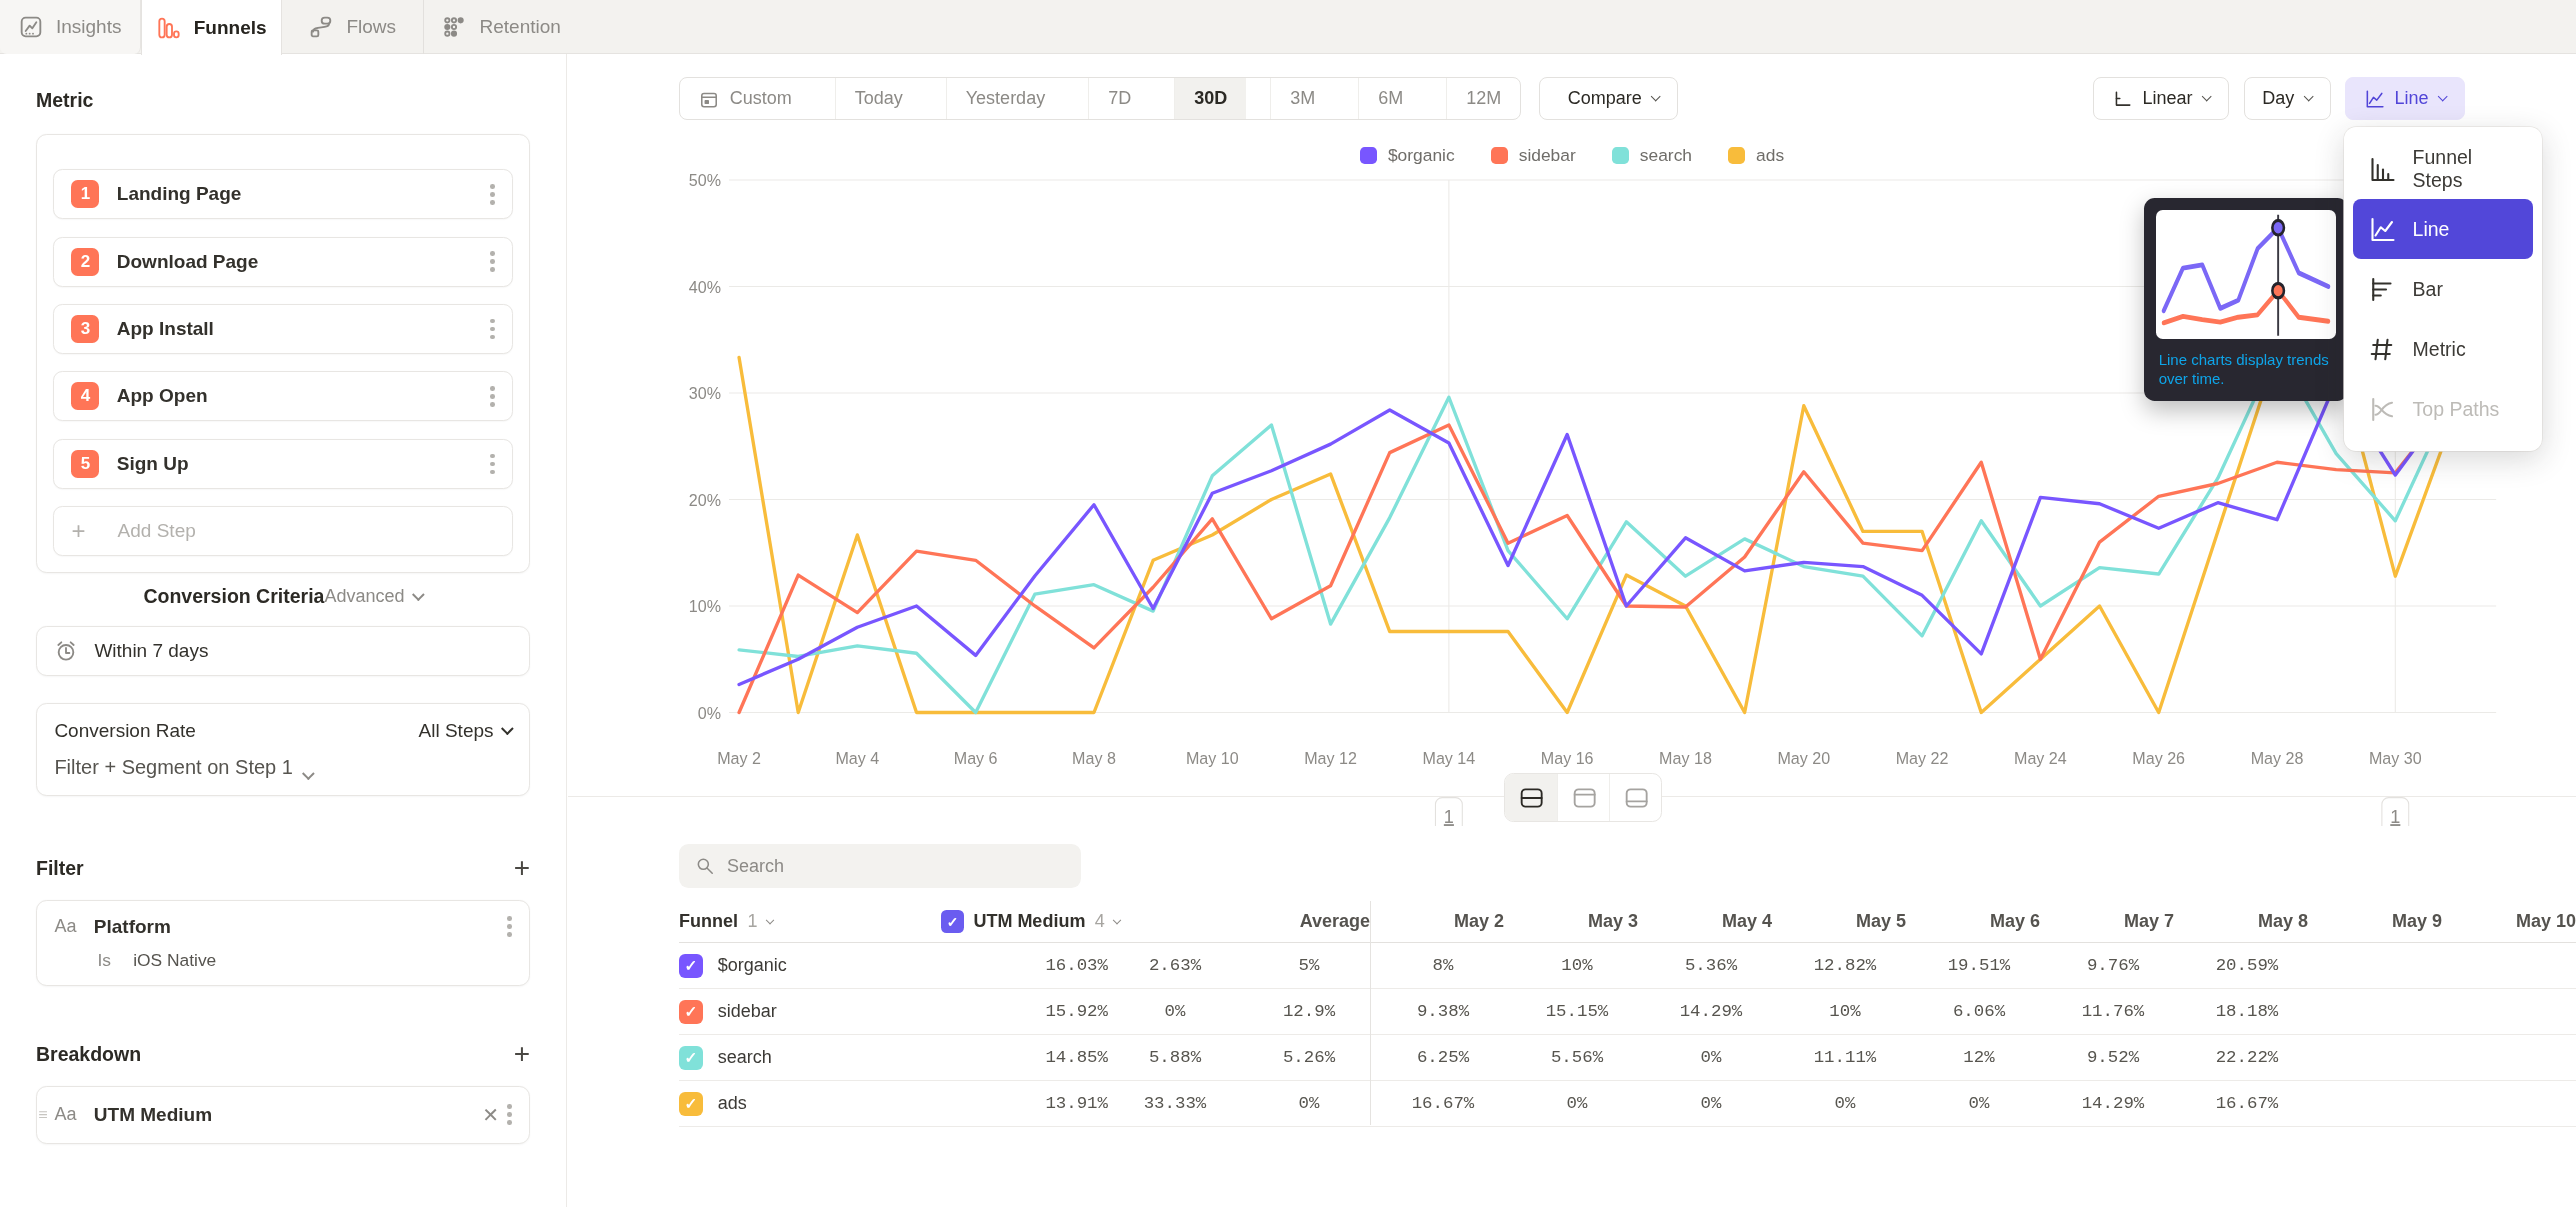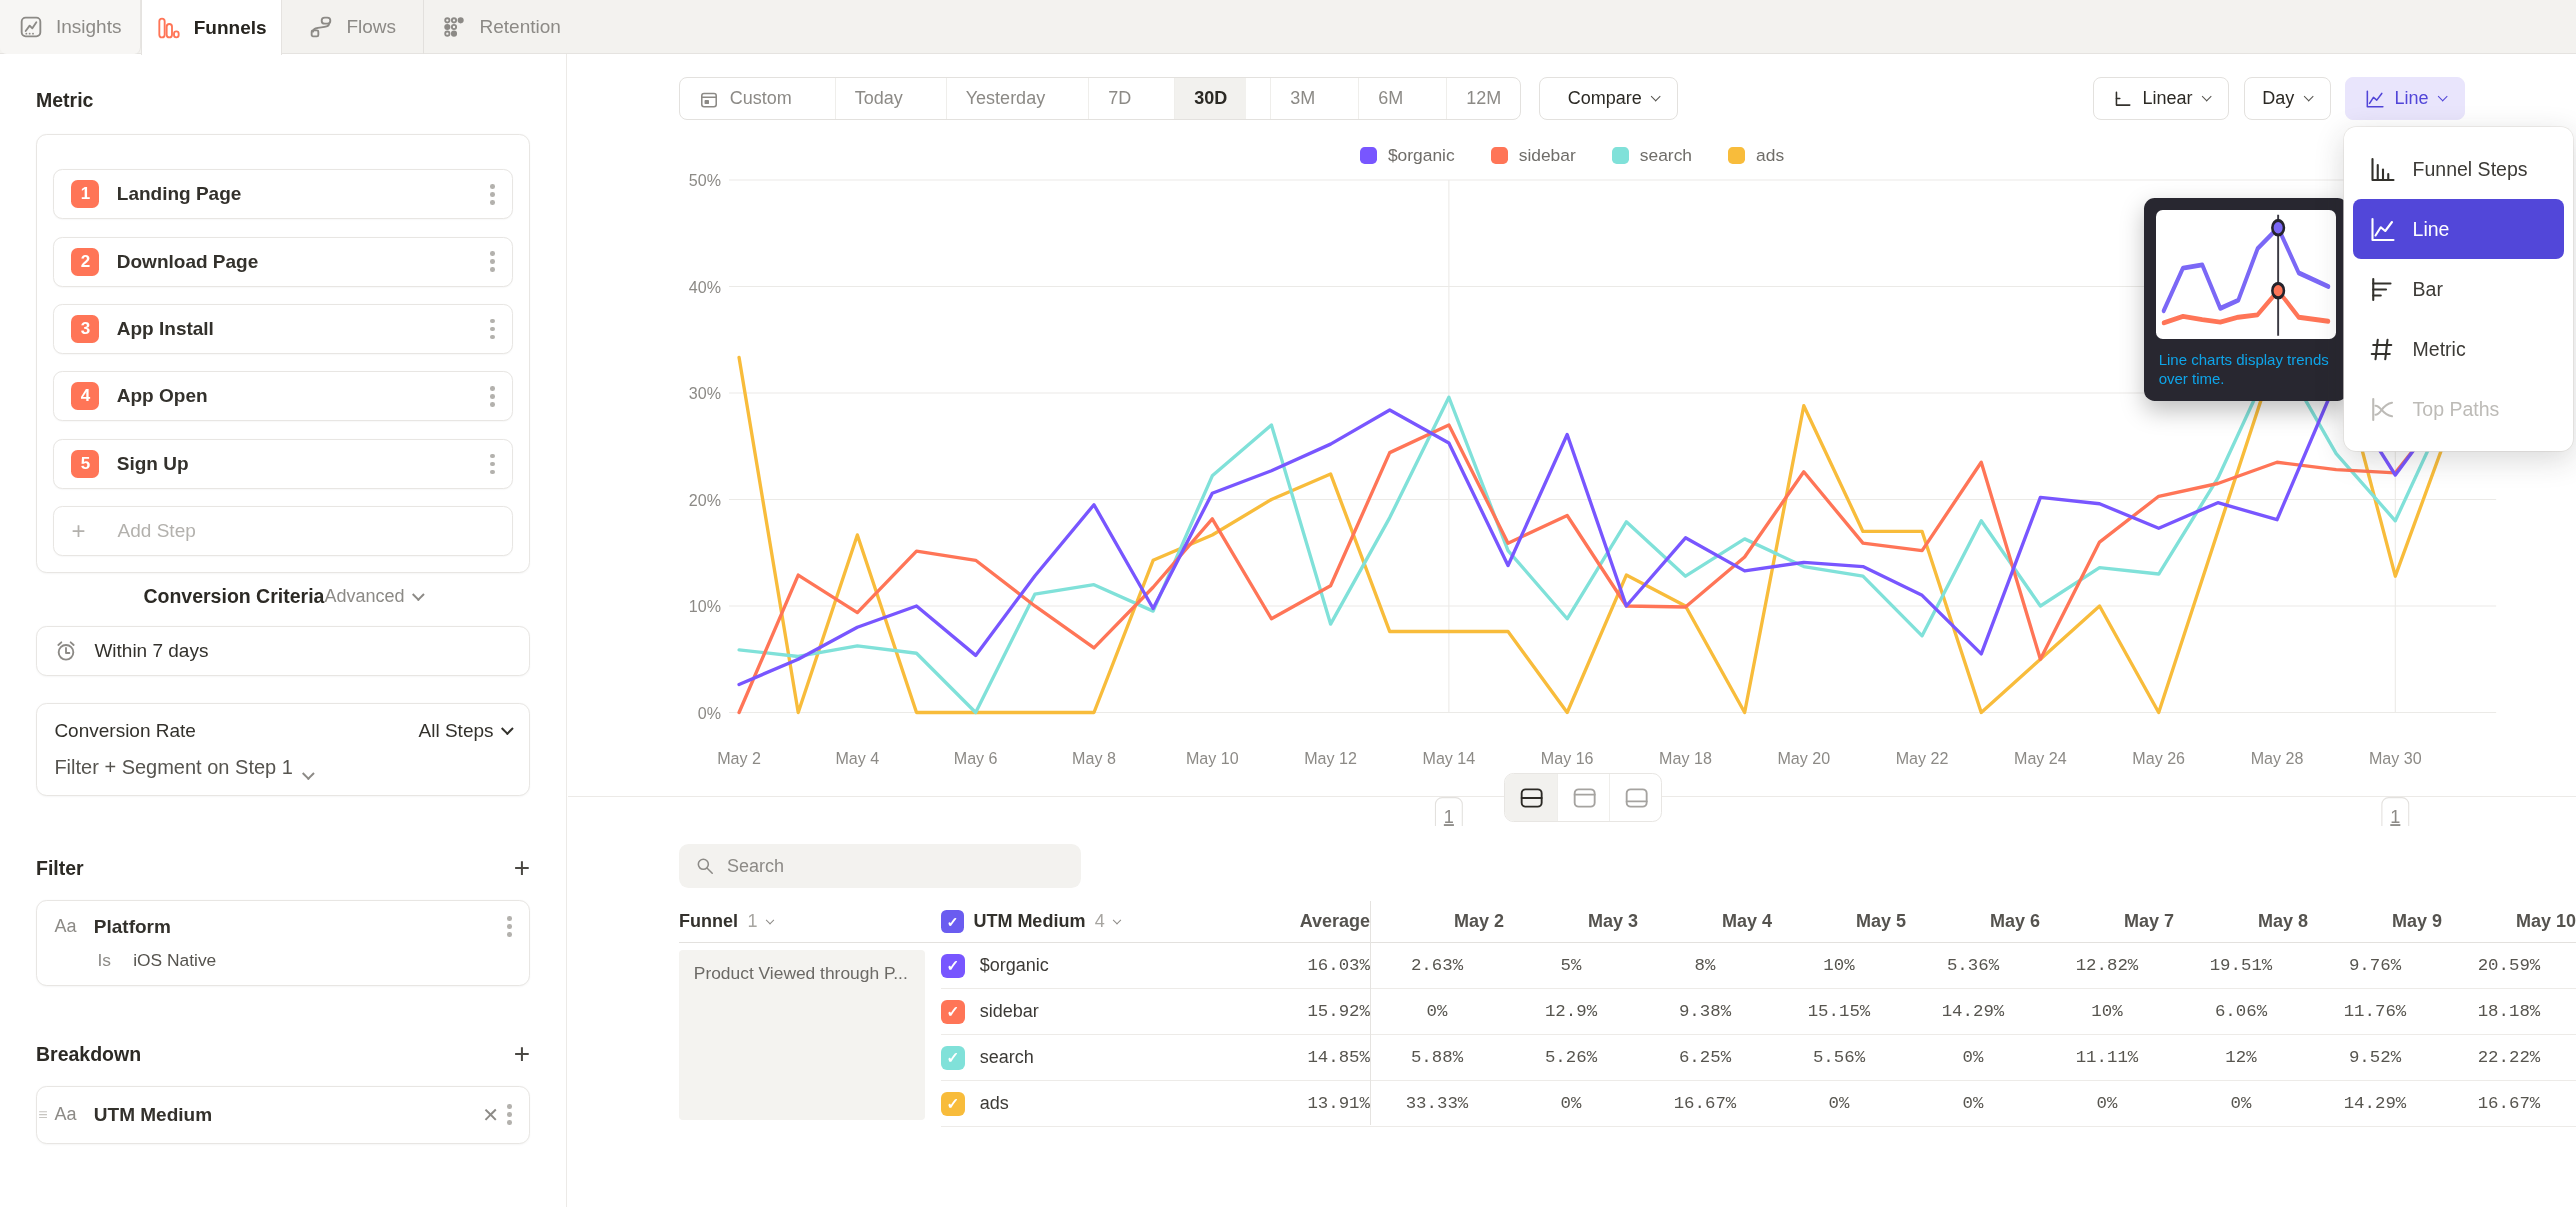--- a/index.html
+++ b/index.html
@@ -98,21 +98,21 @@
   .r-series{width:228px;display:flex;align-items:center;}
   .cb{width:24px;height:24px;border-radius:6px;color:#fff;font-size:15.4px;font-weight:700;display:flex;align-items:center;justify-content:center;margin-right:14.8px;}
   .cb-sm{width:23px;height:23px;border-radius:5.4px;background:#6a5cf0;color:#fff;font-size:14px;font-weight:700;display:flex;align-items:center;justify-content:center;}
   .r-name{font-size:18px;color:#3c3a36;}
   .mono{font-family:"Liberation Mono","DejaVu Sans Mono",monospace;font-size:17.4px;color:#57554f;}
   .r-avg{width:201px;text-align:right;}
   .r-val{width:134px;text-align:center;}
   .v-divider{position:absolute;left:802px;top:847px;height:224px;border-left:0.7px solid #e5e3e0;}
 
   
-  .menu{position:absolute;left:1776px;top:73px;width:229px;background:#fff;border-radius:12px;box-shadow:0 8px 29.5px rgba(40,40,40,.18),0 0 0 0.7px #efedea;padding:12px 9.4px;z-index:30;}
+  .menu{position:absolute;left:1776px;top:73px;width:198px;background:#fff;border-radius:12px;box-shadow:0 8px 29.5px rgba(40,40,40,.18),0 0 0 0.7px #efedea;padding:12px 9.4px;z-index:30;}
   .menu-item{display:flex;align-items:center;gap:17.4px;height:60px;padding:0 14.8px;border-radius:8px;font-size:19.5px;color:#3c3a36;cursor:pointer;}
   .menu-item .ic-slot{color:#33312c;}
   .menu-item.selected{background:#5247d9;color:#fff;}
   .menu-item.selected .ic-slot{color:#fff;}
   .menu-item.disabled{color:#bdbbb7;cursor:default;}
   .menu-item.disabled .ic-slot{color:#bdbbb7;}
 
   
   .tip{position:absolute;left:1576px;top:144px;width:204px;background:#282730;border-radius:10.7px;padding:12px 12px 6.7px;z-index:29;box-shadow:0 9.4px 23px rgba(0,0,0,.25);}
   .tip-chart{background:#fff;border-radius:6.7px;height:129px;overflow:hidden;}
@@ -470,23 +470,20 @@
             <div class="c-date">May 4</div>
             <div class="c-date">May 5</div>
             <div class="c-date">May 6</div>
             <div class="c-date">May 7</div>
             <div class="c-date">May 8</div>
             <div class="c-date">May 9</div>
             <div class="c-date">May 10</div>
           </div>
       </div>
       <div class="t-body">
-        <div class="funnel-col">
-          <div class="funnel-block">Product Viewed through P...</div>
-        </div>
         <div class="rows-col" id="table-rows">
             <div class="t-row">
               <div class="r-series">
                 <span class="cb" style="background:#7856FF">✓</span>
                 <span class="r-name">$organic</span>
               </div>
               <div class="r-avg mono">16.03%</div>
               <div class="r-val mono">2.63%</div>
               <div class="r-val mono">5%</div>
               <div class="r-val mono">8%</div>

